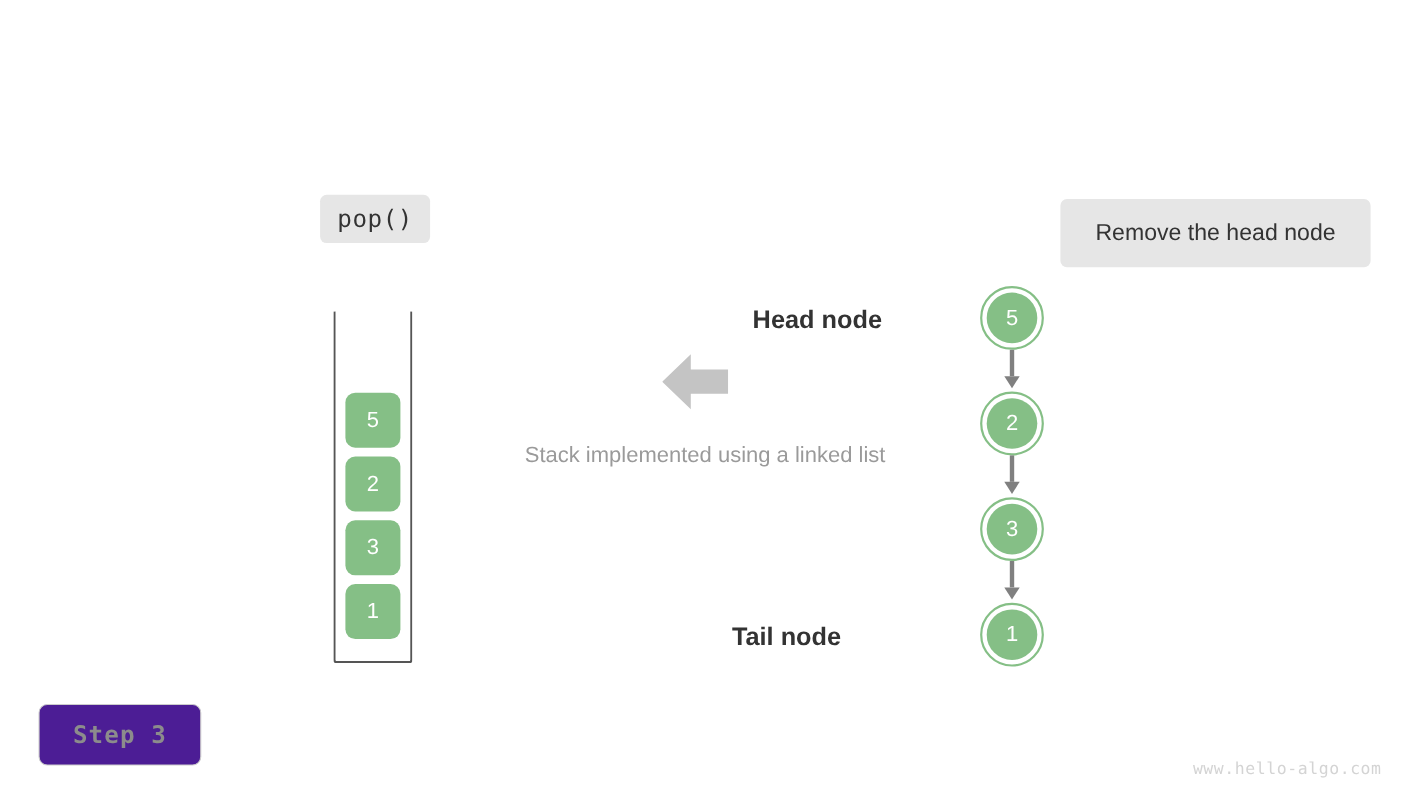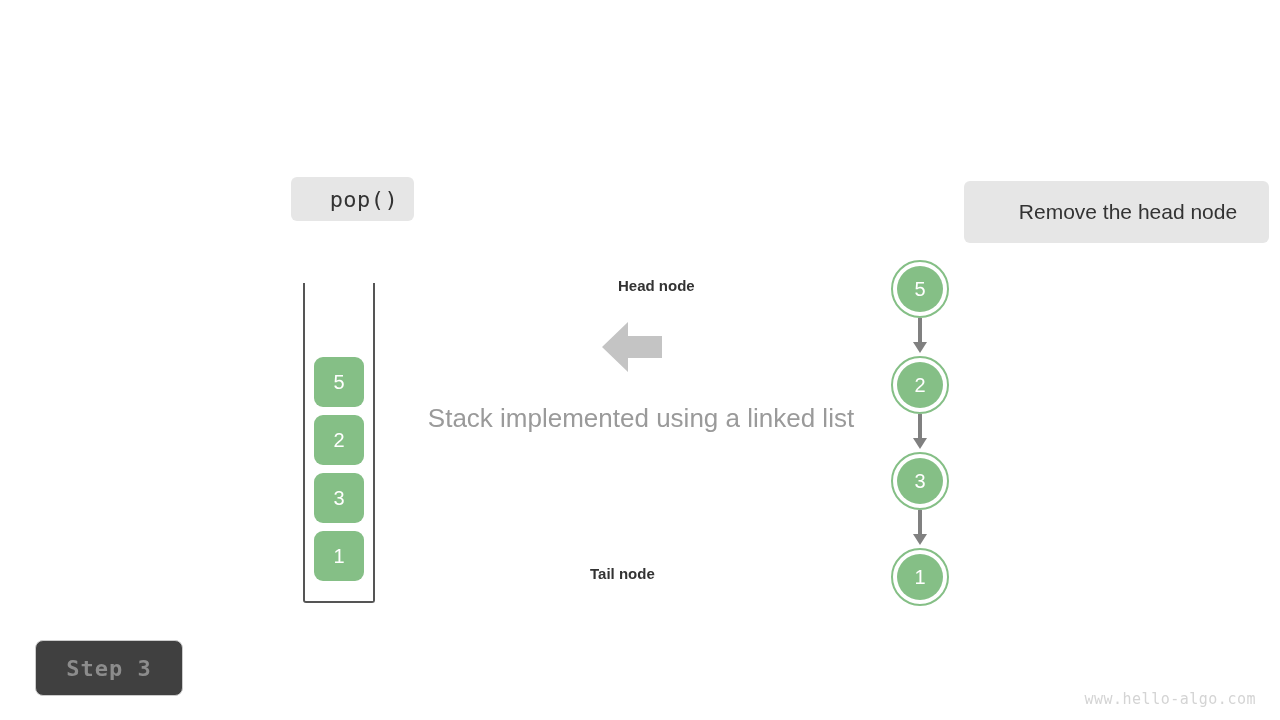--- a/index.html
+++ b/index.html
@@ -19,21 +19,20 @@
   
   .badge {
     position: absolute;
     background: #e6e6e6;
     border-radius: 6px;
     display: flex;
     align-items: center;
     justify-content: center;
     color: #333333;
     white-space: nowrap;
-    padding-left: 23px;
   }
   #op-badge {
     left: 291px;
     top: 177px;
     width: 100px;
     height: 44px;
     font-family: "DejaVu Sans Mono", "Liberation Mono", monospace;
     font-size: 22px;
     letter-spacing: 0.5px;
   }
@@ -45,21 +44,21 @@
     font-size: 21px;
   }
 
   
   #step-badge {
     position: absolute;
     left: 35px;
     top: 640px;
     width: 146px;
     height: 54px;
-    background: #404040;
+    background: #4c1d95;
     border: 1px solid #cccccc;
     border-radius: 8px;
     display: flex;
     align-items: center;
     justify-content: center;
     font-family: "DejaVu Sans Mono", "Liberation Mono", monospace;
     font-size: 22px;
     font-weight: bold;
     color: #8c8c8c;
     letter-spacing: 1px;
@@ -121,21 +120,21 @@
     height: 54px;
   }
 
   
   #caption {
     position: absolute;
     left: 0;
     top: 403px;
     width: 1280px;
     text-align: center;
-    font-size: 26px;
+    font-size: 20px;
     color: #9a9a9a;
   }
   #caption-inner { margin-left: 2px; }
 
   
   #linked-list {
     position: absolute;
     left: 888px;
     top: 257px;
     width: 64px;
@@ -183,22 +182,22 @@
     width: 0;
     height: 0;
     border-left: 7px solid transparent;
     border-right: 7px solid transparent;
     border-top: 11px solid #808080;
   }
 
   
   .ll-label {
     position: absolute;
-    text-align: left;
-    font-size: 15px;
+    text-align: center;
+    font-size: 23px;
     font-weight: bold;
     color: #333333;
     white-space: nowrap;
   }
   #label-head { left: 618px; top: 277px; width: 250px; }
   #label-tail { left: 590px; top: 565px; width: 250px; }
 </style>
 </head>
 <body>
 

